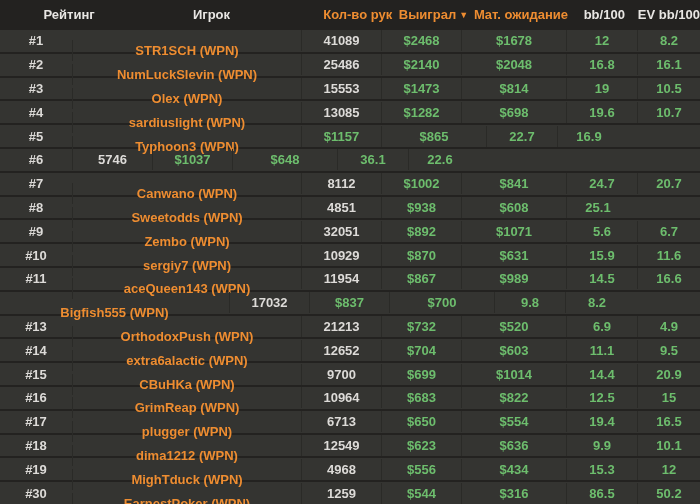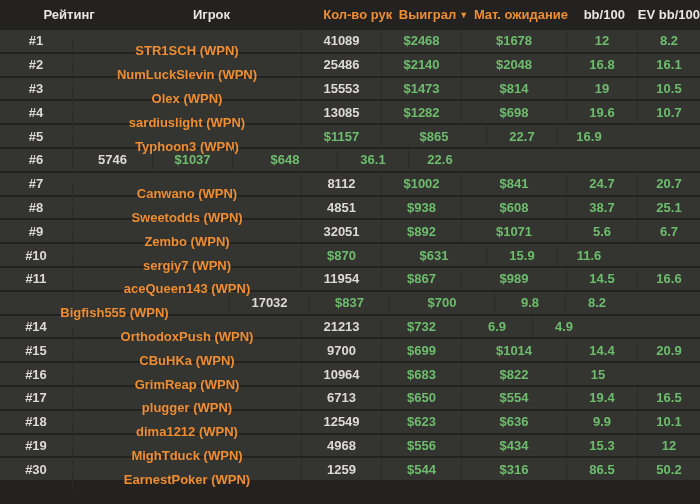--- a/index.html
+++ b/index.html
@@ -152,37 +152,37 @@
       <div class="t-cell c5 txt-green">24.7</div>
       <div class="t-cell c6 txt-green">20.7</div>
     </div>
 
     <div class="t-row">
       <div class="t-cell c0 txt-white">#8</div>
       <div class="t-cell c1 txt-orange">Sweetodds (WPN)</div>
       <div class="t-cell c2 txt-white">4851</div>
       <div class="t-cell c3 txt-green">$938</div>
       <div class="t-cell c4 txt-green">$608</div>
-      <div class="t-cell c5 txt-green">38.7</div>
       <div class="t-cell c6 txt-green">25.1</div>
     </div>
 
     <div class="t-row">
       <div class="t-cell c0 txt-white">#9</div>
       <div class="t-cell c1 txt-orange">Zembo (WPN)</div>
       <div class="t-cell c2 txt-white">32051</div>
       <div class="t-cell c3 txt-green">$892</div>
       <div class="t-cell c4 txt-green">$1071</div>
       <div class="t-cell c5 txt-green">5.6</div>
       <div class="t-cell c6 txt-green">6.7</div>
     </div>
 
     <div class="t-row">
       <div class="t-cell c0 txt-white">#10</div>
       <div class="t-cell c1 txt-orange">sergiy7 (WPN)</div>
+      <div class="t-cell c2 txt-white">10929</div>
       <div class="t-cell c3 txt-green">$870</div>
       <div class="t-cell c4 txt-green">$631</div>
       <div class="t-cell c5 txt-green">15.9</div>
       <div class="t-cell c6 txt-green">11.6</div>
     </div>
 
     <div class="t-row">
       <div class="t-cell c0 txt-white">#11</div>
       <div class="t-cell c1 txt-orange">aceQueen143 (WPN)</div>
       <div class="t-cell c2 txt-white">11954</div>
@@ -195,45 +195,56 @@
     <div class="t-row">
       <div class="t-cell c1 txt-orange">Bigfish555 (WPN)</div>
       <div class="t-cell c2 txt-white">17032</div>
       <div class="t-cell c3 txt-green">$837</div>
       <div class="t-cell c4 txt-green">$700</div>
       <div class="t-cell c5 txt-green">9.8</div>
       <div class="t-cell c6 txt-green">8.2</div>
     </div>
 
     <div class="t-row">
-      <div class="t-cell c0 txt-white">#14</div>
+      <div class="t-cell c0 txt-white">#13</div>
       <div class="t-cell c1 txt-orange">OrthodoxPush (WPN)</div>
       <div class="t-cell c2 txt-white">21213</div>
       <div class="t-cell c3 txt-green">$732</div>
+      <div class="t-cell c4 txt-green">$520</div>
       <div class="t-cell c5 txt-green">6.9</div>
       <div class="t-cell c6 txt-green">4.9</div>
     </div>
 
+    <div class="t-row">
+      <div class="t-cell c0 txt-white">#14</div>
+      <div class="t-cell c1 txt-orange">extra6alactic (WPN)</div>
+      <div class="t-cell c2 txt-white">12652</div>
+      <div class="t-cell c3 txt-green">$704</div>
+      <div class="t-cell c4 txt-green">$603</div>
+      <div class="t-cell c5 txt-green">11.1</div>
+      <div class="t-cell c6 txt-green">9.5</div>
+    </div>
 
     <div class="t-row">
       <div class="t-cell c0 txt-white">#15</div>
       <div class="t-cell c1 txt-orange">CBuHKa (WPN)</div>
       <div class="t-cell c2 txt-white">9700</div>
       <div class="t-cell c3 txt-green">$699</div>
       <div class="t-cell c4 txt-green">$1014</div>
       <div class="t-cell c5 txt-green">14.4</div>
       <div class="t-cell c6 txt-green">20.9</div>
     </div>
 
     <div class="t-row">
       <div class="t-cell c0 txt-white">#16</div>
       <div class="t-cell c1 txt-orange">GrimReap (WPN)</div>
       <div class="t-cell c2 txt-white">10964</div>
       <div class="t-cell c3 txt-green">$683</div>
       <div class="t-cell c4 txt-green">$822</div>
+      <div class="t-cell c5 txt-green">12.5</div>
       <div class="t-cell c6 txt-green">15</div>
     </div>
 
     <div class="t-row">
       <div class="t-cell c0 txt-white">#17</div>
       <div class="t-cell c1 txt-orange">plugger (WPN)</div>
       <div class="t-cell c2 txt-white">6713</div>
       <div class="t-cell c3 txt-green">$650</div>
       <div class="t-cell c4 txt-green">$554</div>
       <div class="t-cell c5 txt-green">19.4</div>

